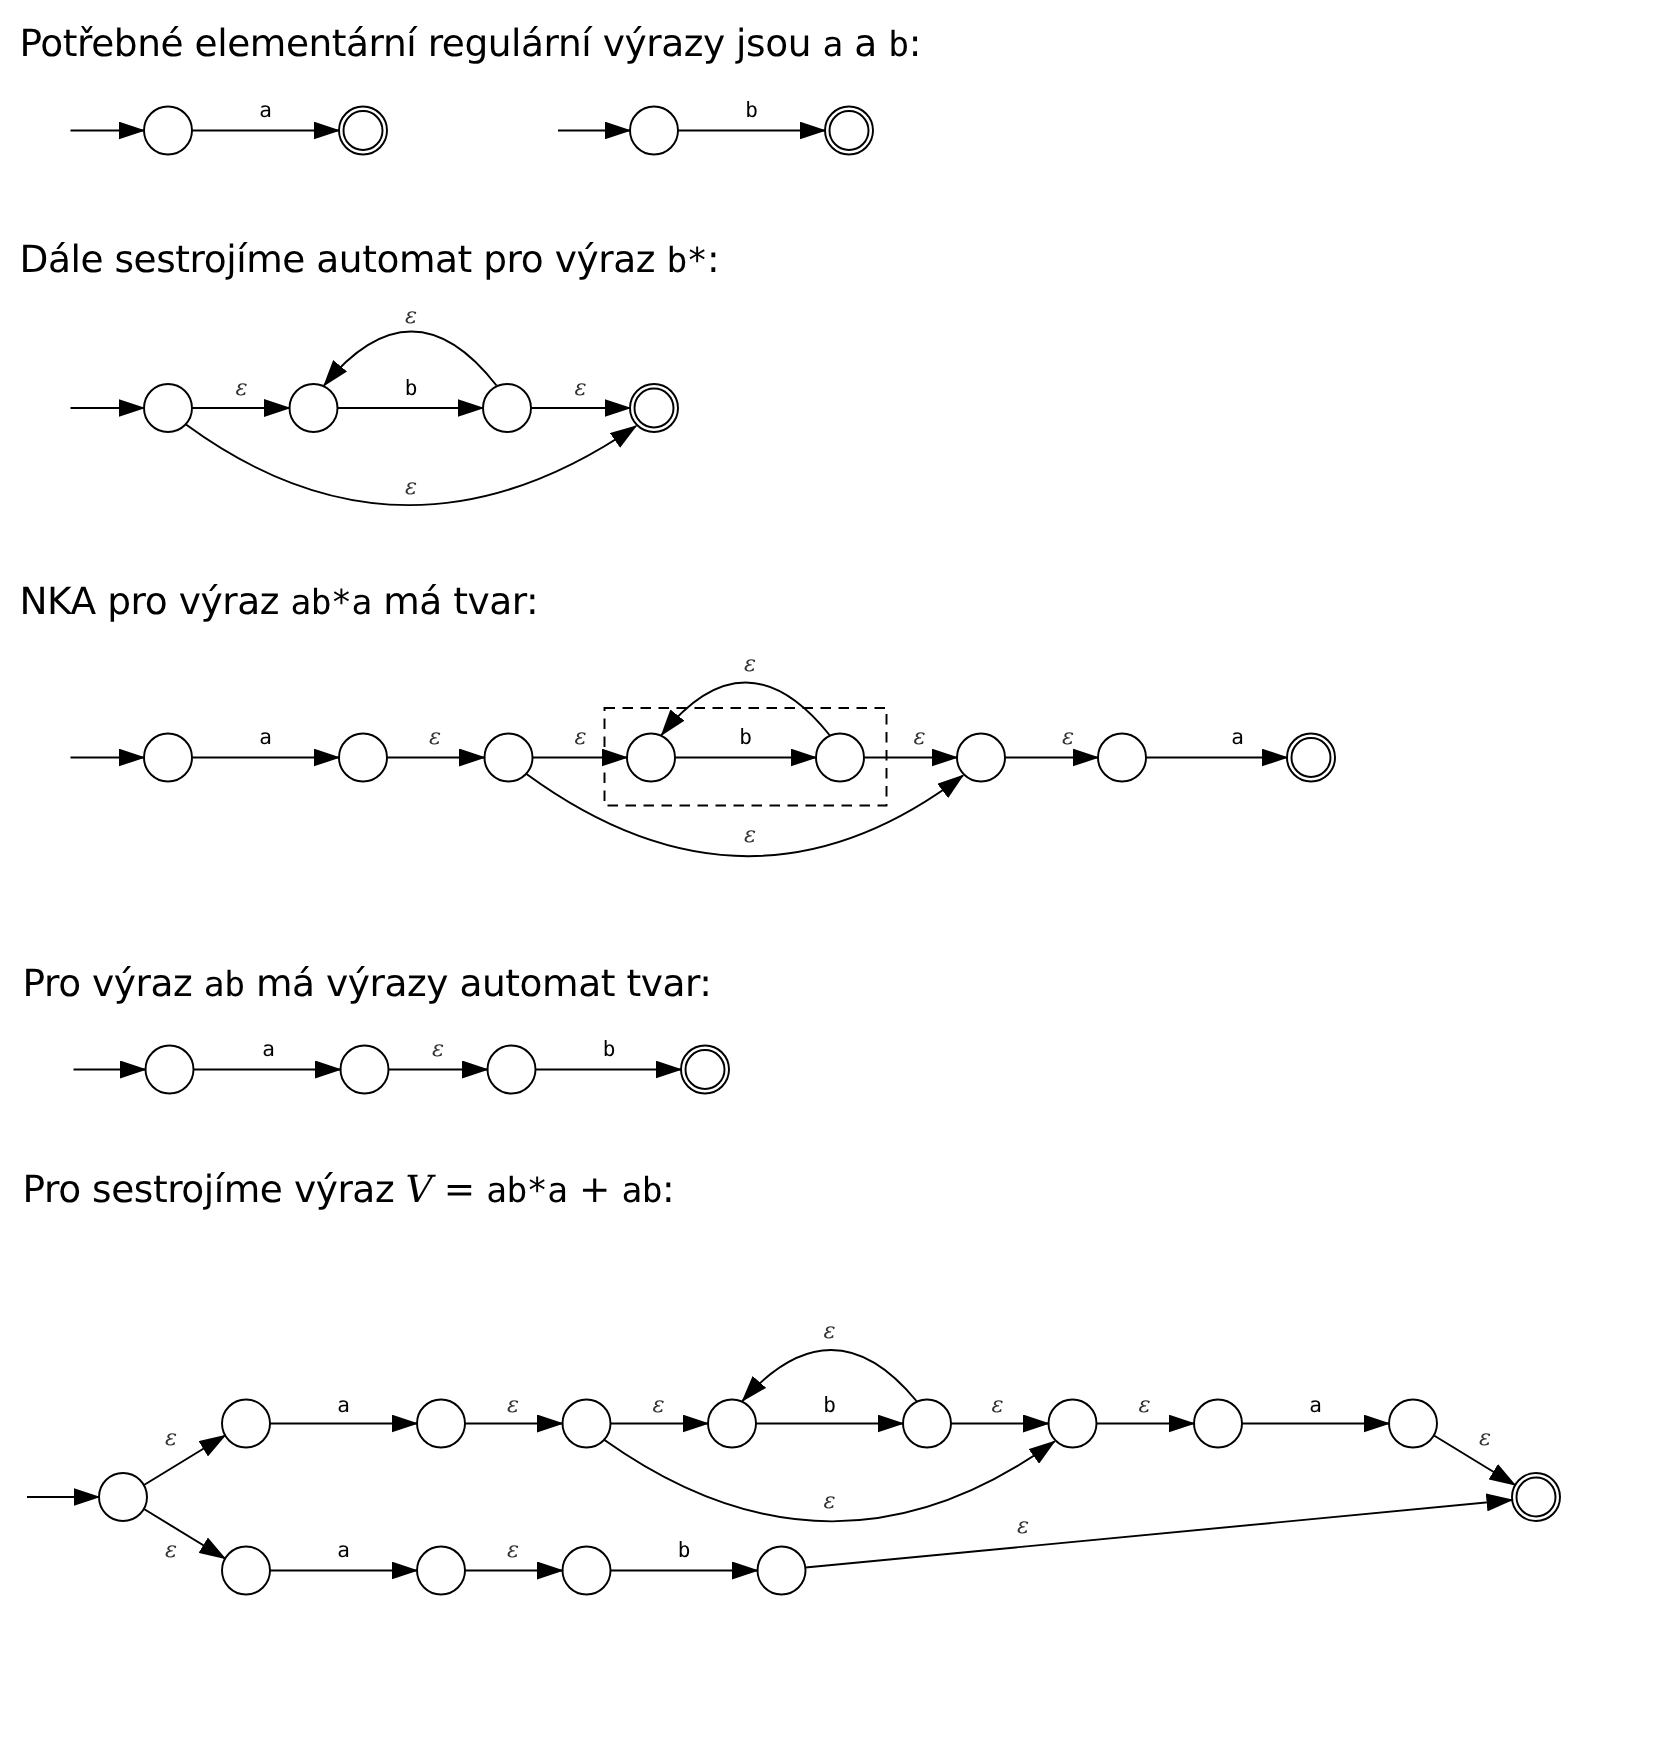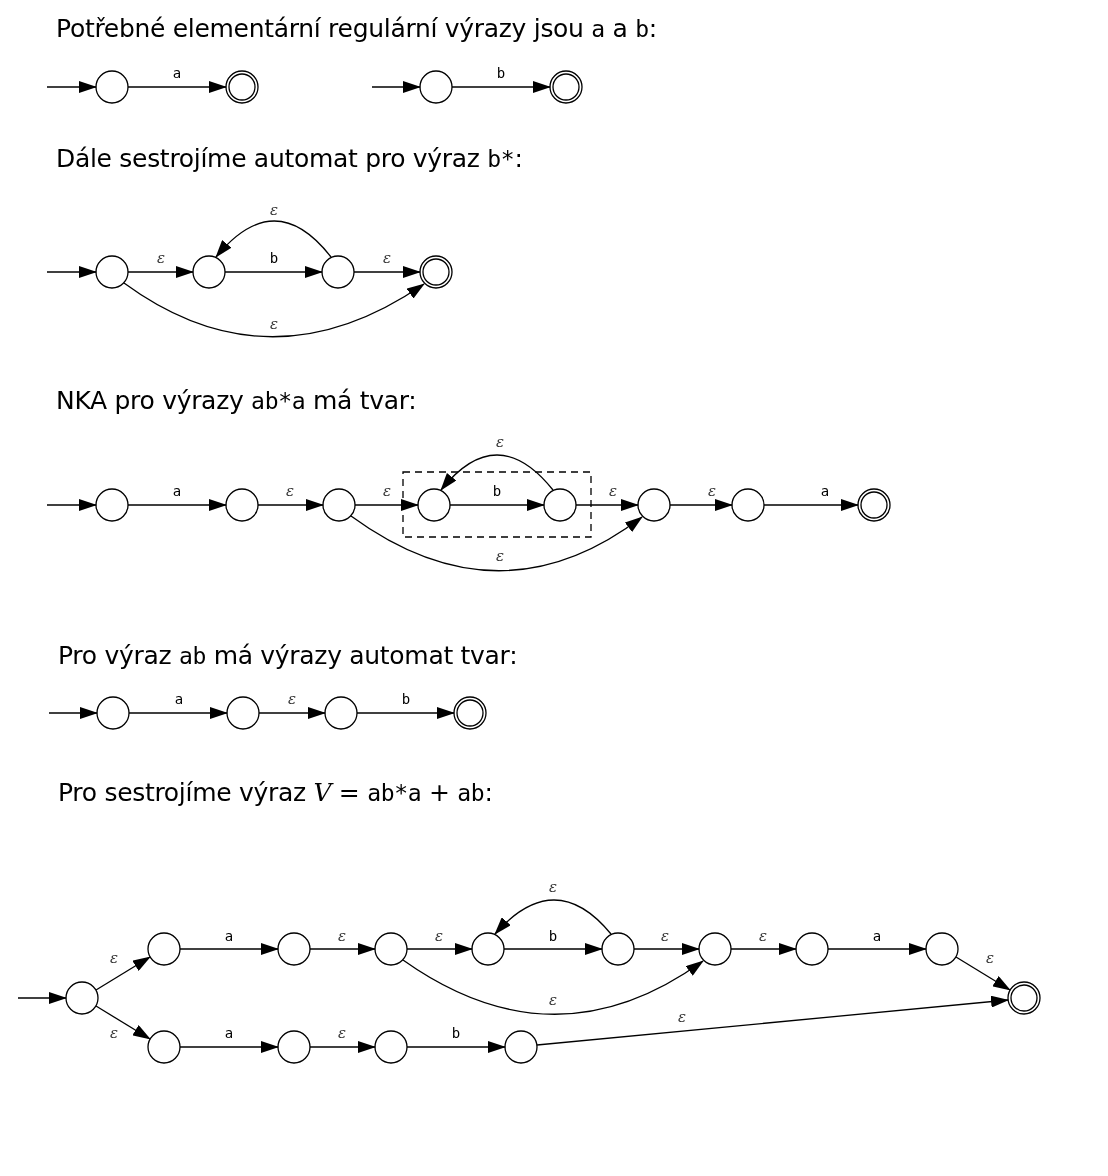--- a/index.html
+++ b/index.html
@@ -1,38 +1,38 @@
 <!DOCTYPE html>
 <html><head>
 <meta charset="utf-8">
 <style>
   html, body { margin: 0; padding: 0; background: #ffffff; }
   body { width: 1108px; height: 1176px; position: relative; overflow: hidden;
          font-family: "DejaVu Sans", sans-serif; color: #000; }
   .para { position: absolute; left: 13px; font-size: 25px; white-space: nowrap;
-          font-family: "DejaVu Sans", sans-serif; letter-spacing: -0.3px; margin-left: 43px; }
+          font-family: "DejaVu Sans", sans-serif; letter-spacing: -0.3px; }
   .mono { font-family: "DejaVu Sans Mono", monospace; font-size: 23px; }
   .mathv { font-family: "DejaVu Serif", serif; font-style: italic; }
   svg.diagram { position: absolute; left: 0; top: 0; }
   .lbl { font-family: "DejaVu Sans Mono", monospace; font-size: 14px; }
   .eps { font-family: "DejaVu Serif", serif; font-style: italic; font-size: 15px; fill: #333; }
 </style>
 </head>
 <body>
 
 <div class="para" style="top:14px">
   <span>Potřebné elementární regulární výrazy jsou </span><span class="mono">a</span><span> a </span><span class="mono">b</span><span>:</span>
 </div>
 
-<div class="para" style="top:144px">
+<div class="para" style="top:158px">
   <span>Dále sestrojíme automat pro výraz </span><span class="mono">b*</span><span>:</span>
 </div>
 
 <div class="para" style="top:386px">
-  <span>NKA pro výrazy </span><span class="mono">ab*a</span><span> má tvar:</span>
+  <span>NKA pro výraz </span><span class="mono">ab*a</span><span> má tvar:</span>
 </div>
 
 <div class="para" style="top:641px;left:15px">
   <span>Pro výraz </span><span class="mono">ab</span><span> má výrazy automat tvar:</span>
 </div>
 
 <div class="para" style="top:778px;left:15px">
   <span>Pro sestrojíme výraz </span><span class="mathv">V</span><span> = </span><span class="mono">ab*a</span><span> + </span><span class="mono">ab</span><span>:</span>
 </div>
 

